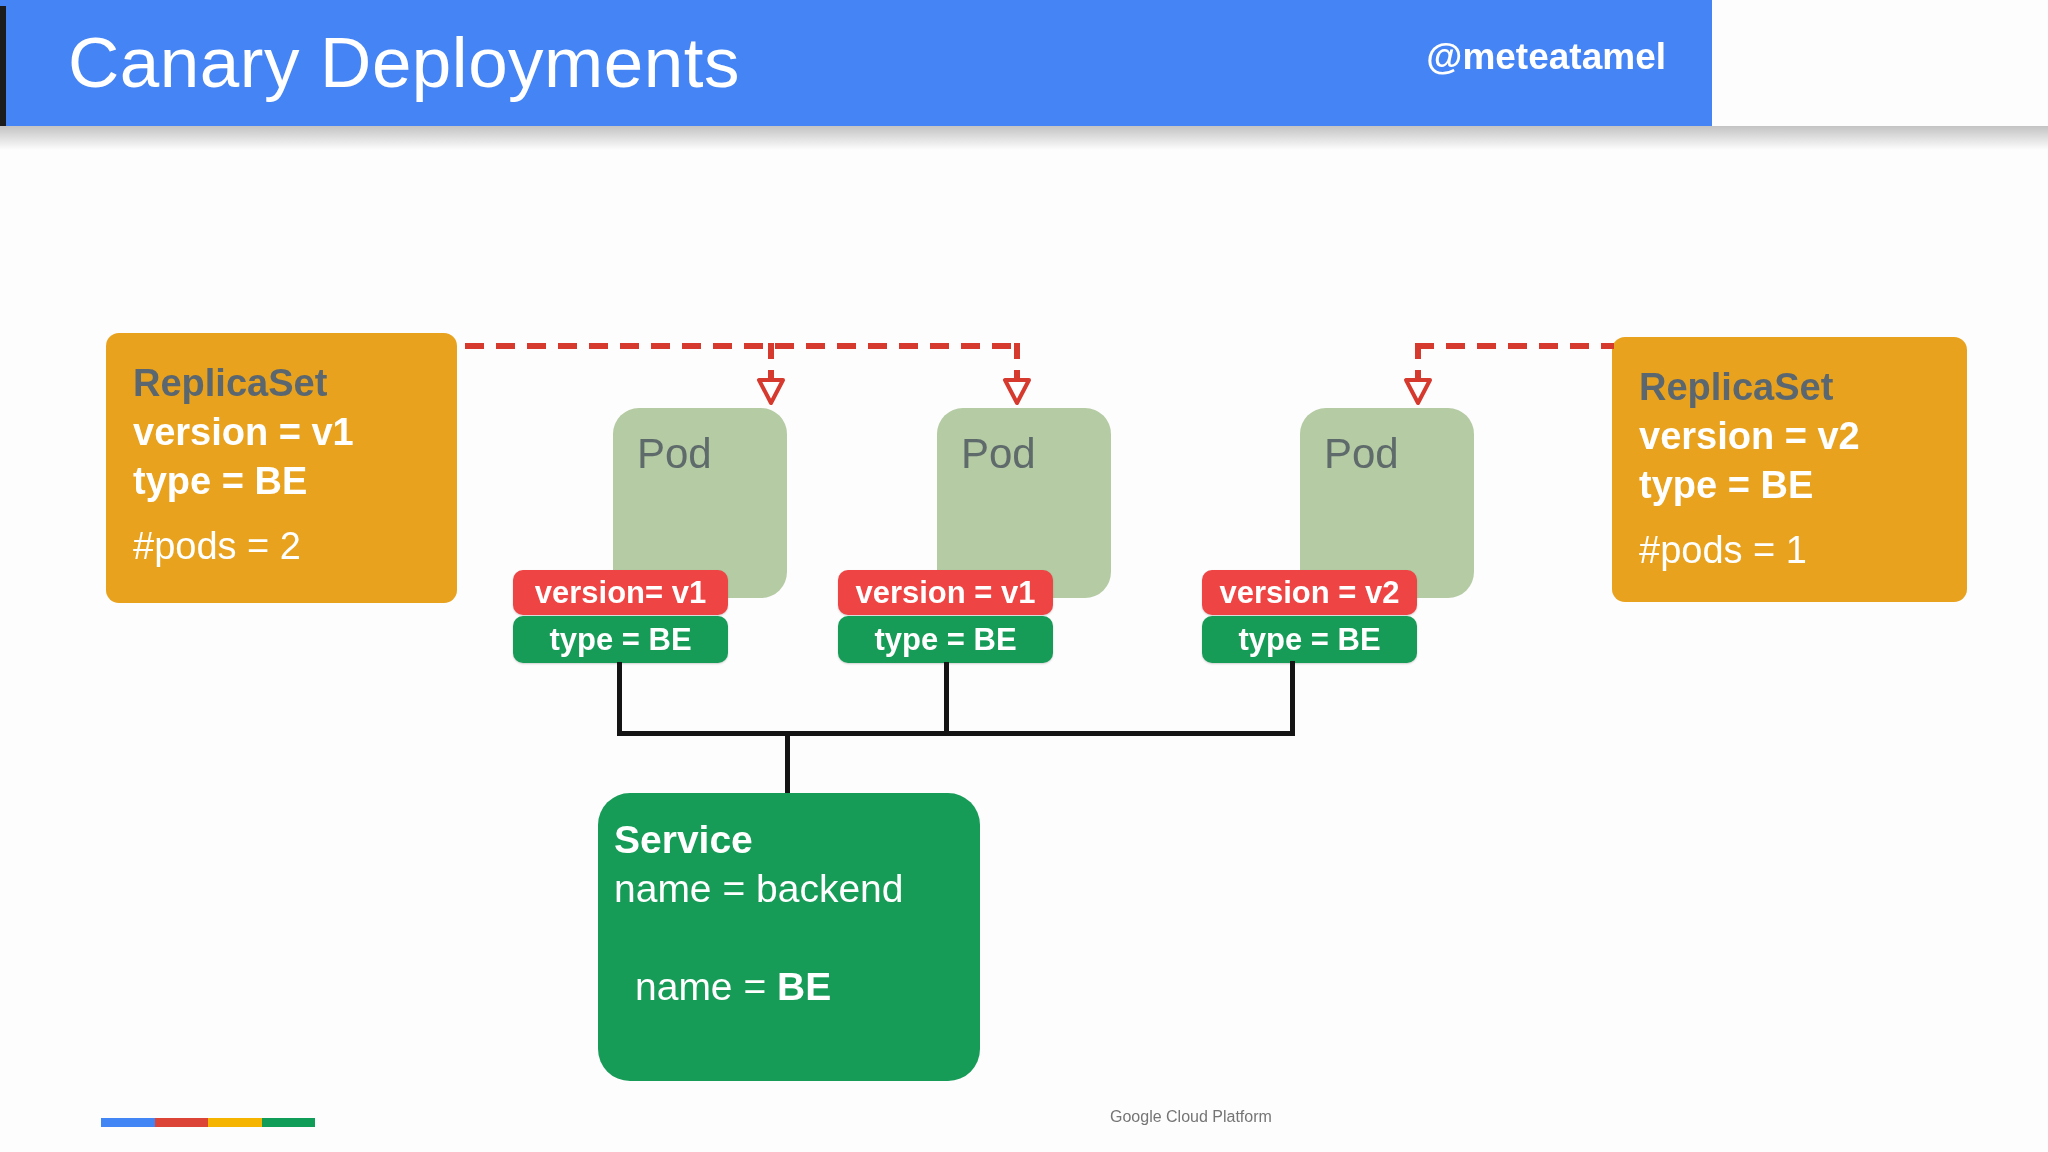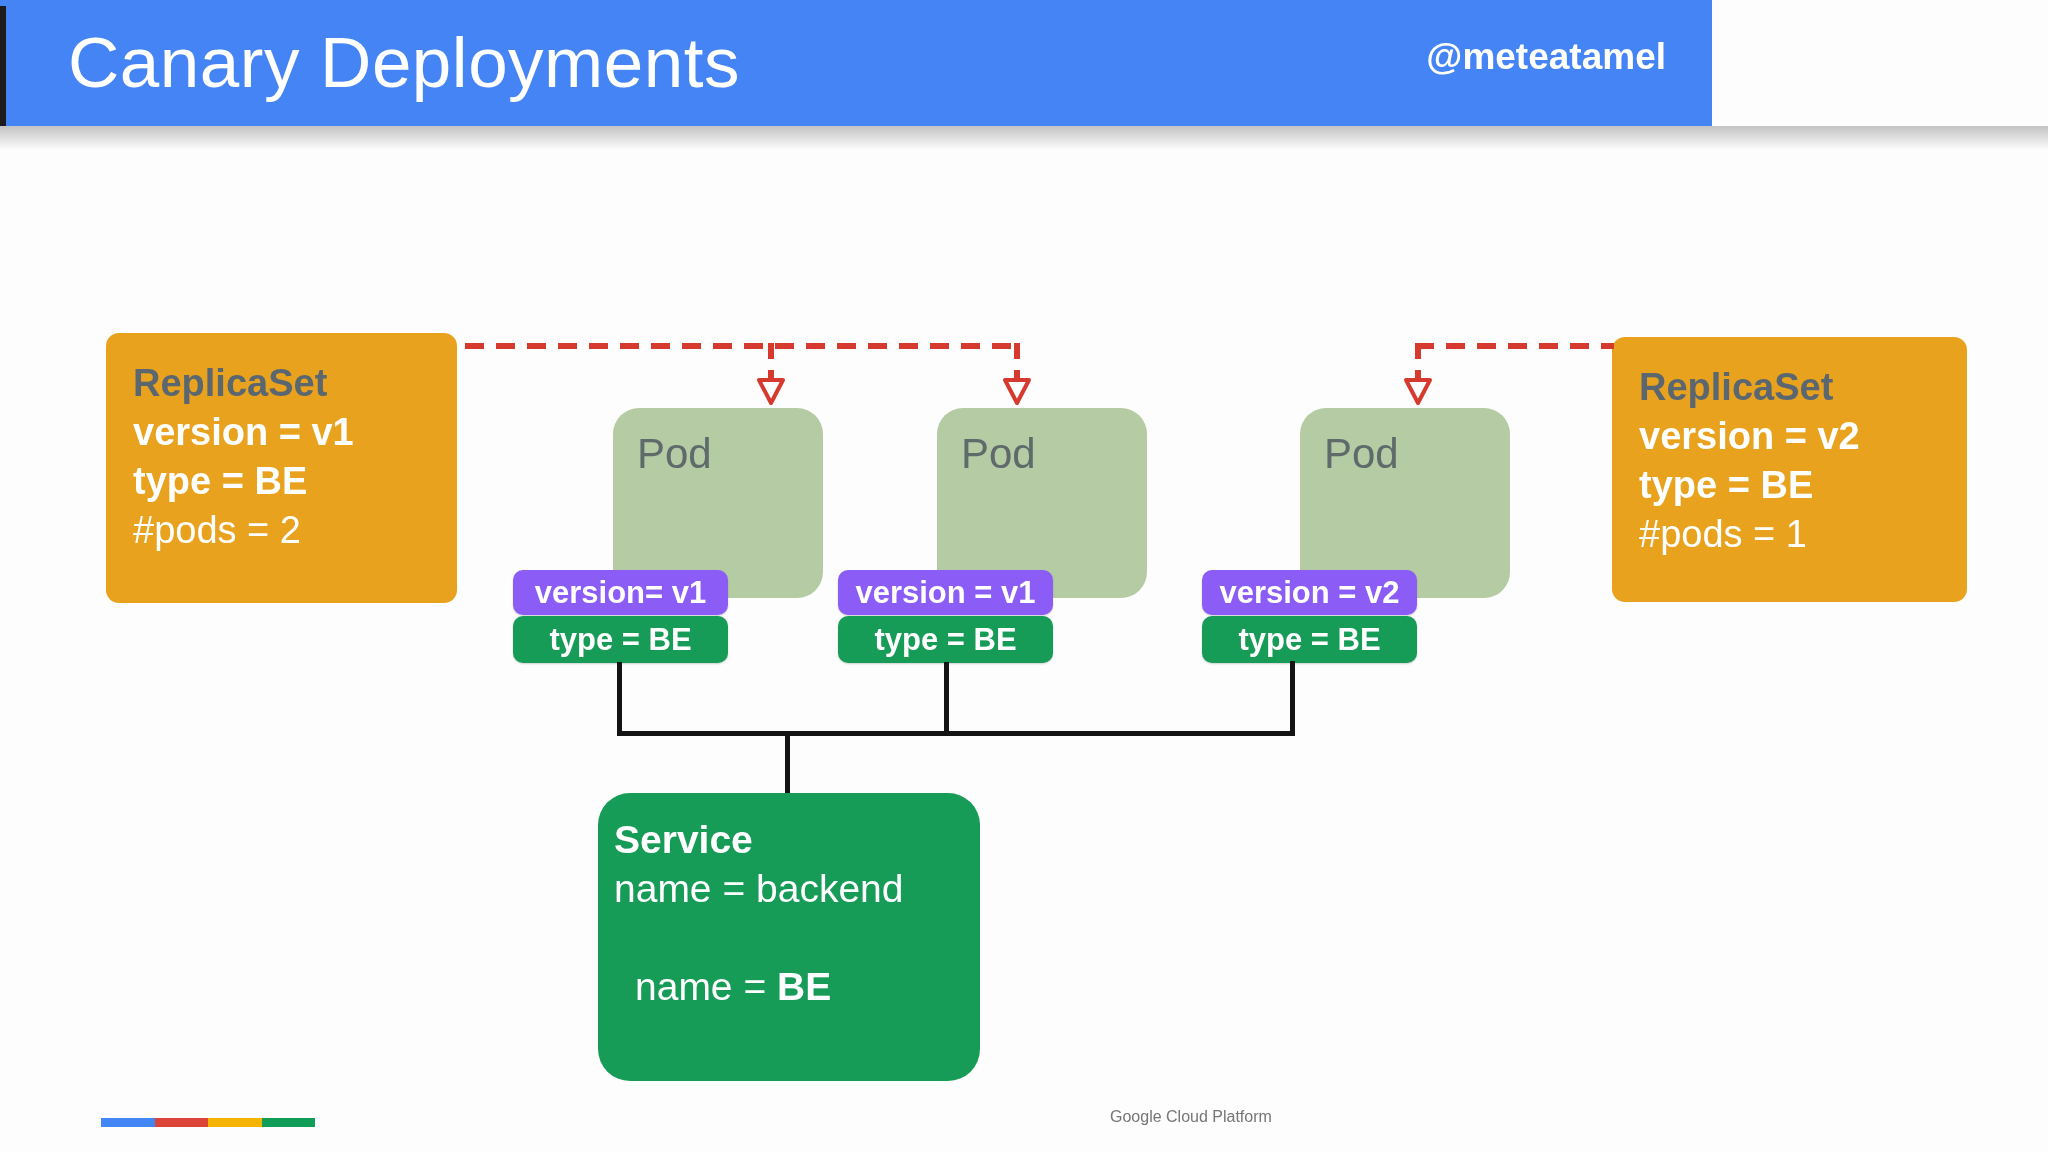--- a/index.html
+++ b/index.html
@@ -16,31 +16,31 @@
   .title{position:absolute;left:68px;top:15px;font-size:71px;line-height:96px;
     color:#ffffff;font-weight:400;letter-spacing:0.5px;}
   .handle{position:absolute;right:46px;top:36px;font-size:37px;color:#ffffff;font-weight:700;}
   
   .rs{position:absolute;border-radius:13px;background:#E8A21D;color:#ffffff;
       font-size:38px;line-height:49px;font-weight:700;padding:26px 4px 0 27px;box-sizing:border-box;}
   .rs-left{left:106px;top:333px;width:351px;height:270px;}
   .rs-right{left:1612px;top:337px;width:355px;height:265px;}
   .rs-title{color:#5B6770;font-weight:700;}
   .rs-line{font-weight:700;}
-  .rs-line.light{font-weight:400;}
+  .rs-line.light{font-weight:400;margin-top:16px;}
   
-  .pod{position:absolute;width:210px;height:190px;border-radius:26px;background:#B5CBA4;
+  .pod{position:absolute;width:174px;height:190px;border-radius:26px;background:#B5CBA4;
        color:#5F6B6B;font-size:42px;padding:22px 0 0 24px;box-sizing:border-box;}
   .pod1{left:613px;top:408px;}
   .pod2{left:937px;top:408px;}
   .pod3{left:1300px;top:408px;}
   
   .klabel{position:absolute;width:215px;height:45px;border-radius:10px;
     color:#fff;font-size:31px;font-weight:700;text-align:center;line-height:45px;}
-  .klabel.red{background:#8b5cf6;top:570px;box-shadow:0 1px 2px rgba(0,0,0,.18);}
+  .klabel.red{background:#ef4444;top:570px;box-shadow:0 1px 2px rgba(0,0,0,.18);}
   .klabel.green{background:#179C58;top:616px;height:47px;line-height:47px;box-shadow:0 1px 2px rgba(0,0,0,.18);}
   .kl1{left:513px;} .kl2{left:838px;} .kl3{left:1202px;}
   
   .bline{position:absolute;background:#141414;}
   .bv1{left:617px;top:662px;width:5px;height:74px;}
   .bv2{left:944px;top:662px;width:5px;height:74px;}
   .bv3{left:1290px;top:661px;width:5px;height:75px;}
   .bh {left:617px;top:731px;width:678px;height:5px;}
   .bvm{left:785px;top:731px;width:5px;height:64px;}
   

